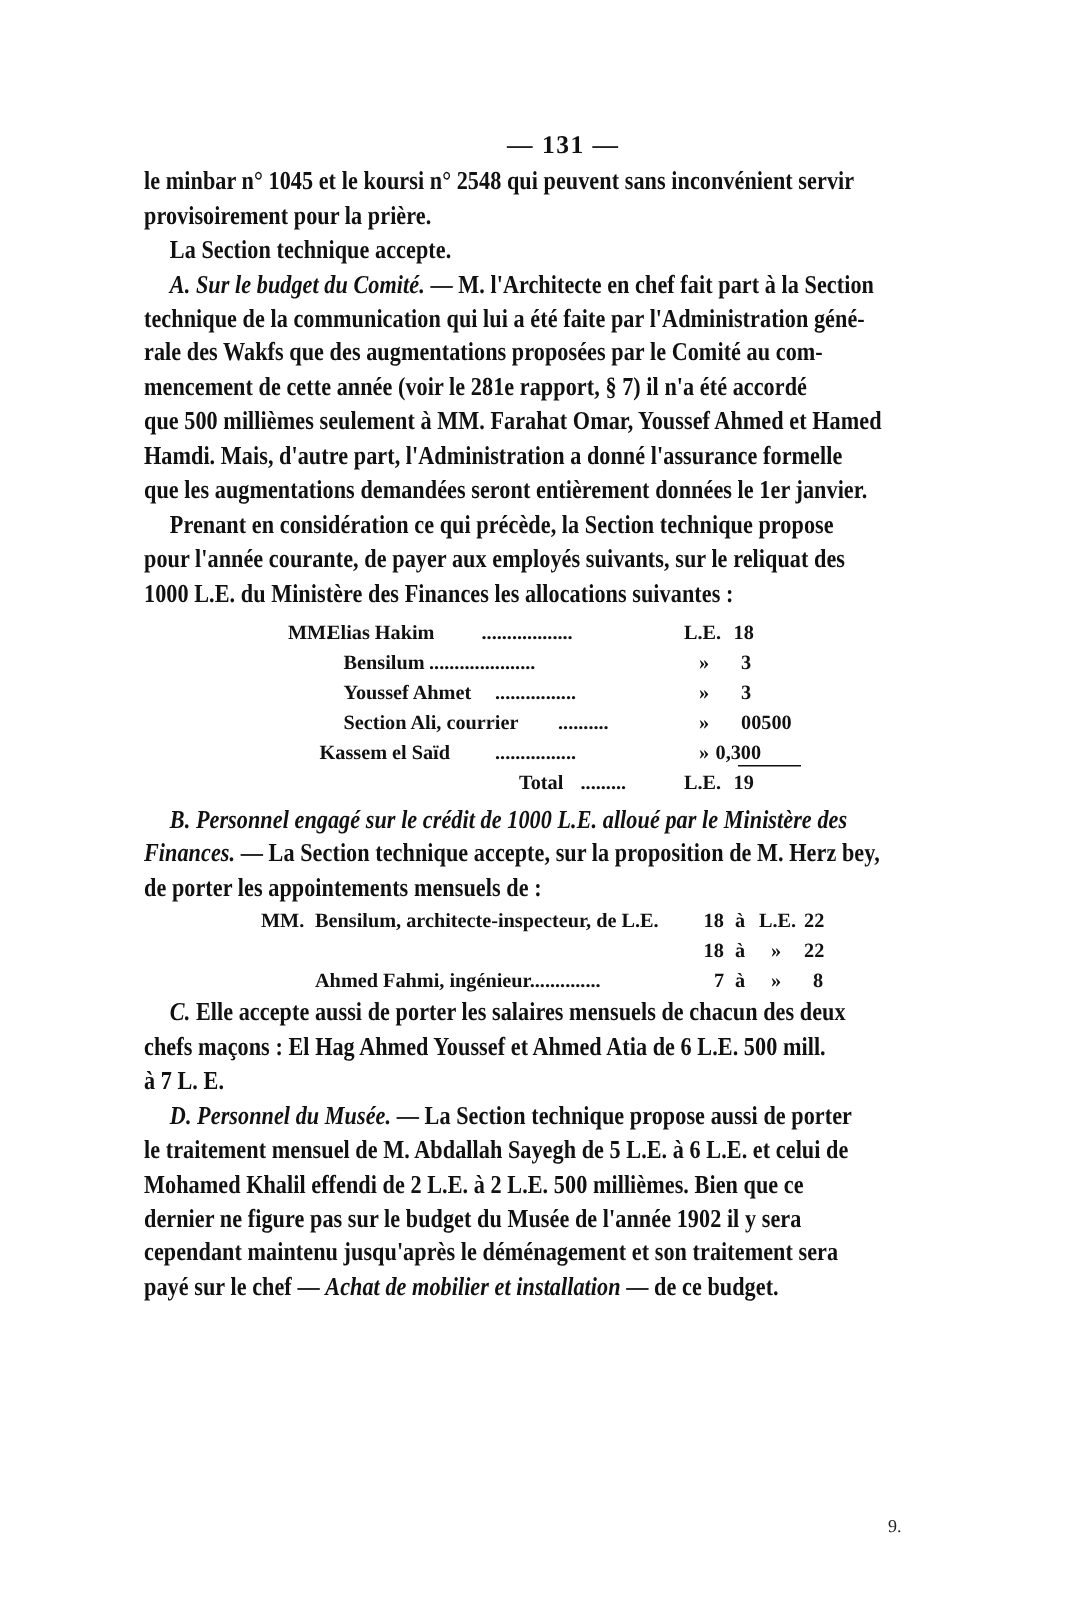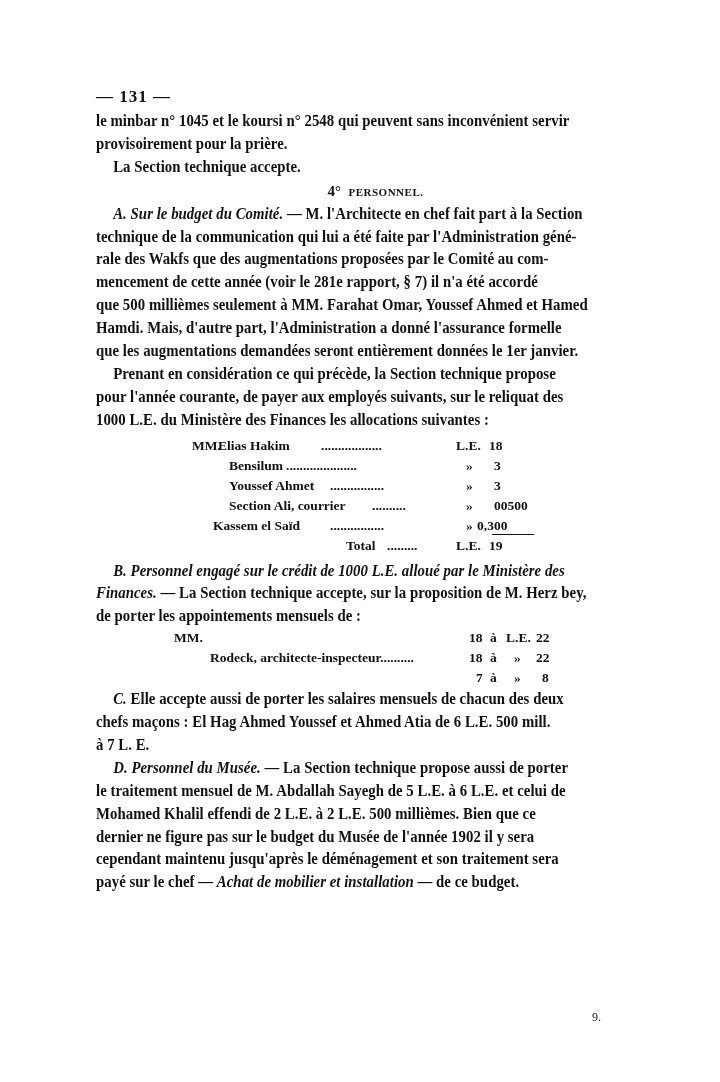--- a/index.html
+++ b/index.html
@@ -1,19 +1,19 @@
 <!DOCTYPE html>
 <html><head>
 <meta charset="utf-8">
 <style>
   html, body { margin: 0; padding: 0; background: #ffffff; }
   body { width: 720px; height: 1082px; position: relative; overflow: hidden;
          font-family: "Liberation Serif", "DejaVu Serif", serif; color: #111; }
   .page { position: absolute; left: 96px; top: 84px; width: 559px; }
-  .pnum { font-weight: bold; font-size: 17px; height: 26px; line-height: 26px; letter-spacing: 1px; }
+  .pnum { text-align: center; font-weight: bold; font-size: 17px; height: 26px; line-height: 26px; letter-spacing: 1px; }
   .line { font-size: 17.2px; line-height: 22.9px; height: 22.9px; white-space: nowrap; font-weight: bold;
           transform-origin: left; transform: scaleX(0.86); letter-spacing: 0.05px; }
   .j { display: flex; justify-content: space-between; }
   .indent { padding-left: 20px; }
   .heading { font-weight: bold; font-size: 15px; text-align: center; height: 24px; line-height: 24px; }
   .heading .sc { font-size: 11px; letter-spacing: 0.5px; }
   .it { font-style: italic; }
   .tbl { font-size: 13.5px; font-weight: bold; }
   .tr { height: 20px; line-height: 20px; position: relative; white-space: nowrap; }
   .tr span { position: absolute; }
@@ -23,24 +23,20 @@
 </head>
 <body>
 
 <div class="page">
   <div class="pnum">— 131 —</div>
 
   <div class="line j">le minbar n° 1045 et le koursi n° 2548 qui peuvent sans inconvénient servir</div>
   <div class="line">provisoirement pour la prière.</div>
   <div class="line indent">La Section technique accepte.</div>
 
-  <div class="heading">
-    <span>4°</span>&nbsp;
-    <span class="sc">PERSONNEL.</span>
-  </div>
 
   <div class="line indent">
     <span class="it">A.</span>
     <span class="it">Sur le budget du Comité.</span>
     <span>— M. l'Architecte en chef fait part à la Section</span>
   </div>
   <div class="line">technique de la communication qui lui a été faite par l'Administration géné-</div>
   <div class="line">rale des Wakfs que des augmentations proposées par le Comité au com-</div>
   <div class="line">mencement de cette année (voir le 281e rapport, § 7) il n'a été accordé</div>
   <div class="line">que 500 millièmes seulement à MM. Farahat Omar, Youssef Ahmed et Hamed</div>
@@ -97,33 +93,34 @@
   </div>
   <div class="line">
     <span class="it">Finances.</span>
     <span>— La Section technique accepte, sur la proposition de M. Herz bey,</span>
   </div>
   <div class="line">de porter les appointements mensuels de :</div>
 
   <div class="tbl">
     <div class="tr">
       <span style="left:78px">MM.</span>
+      <span style="left:114px">Bensilum, architecte-inspecteur, de L.E.</span>
       <span style="left:373px">18</span>
       <span style="left:394px">à</span>
       <span style="left:410px">L.E.</span>
       <span style="left:440px">22</span>
     </div>
     <div class="tr">
-      <span style="left:114px">Rodeck, architecte-inspecteur..........</span>
       <span style="left:373px">18</span>
       <span style="left:394px">à</span>
       <span style="left:418px">»</span>
       <span style="left:440px">22</span>
     </div>
     <div class="tr">
+      <span style="left:114px">Ahmed Fahmi, ingénieur..............</span>
       <span style="left:380px">7</span>
       <span style="left:394px">à</span>
       <span style="left:418px">»</span>
       <span style="left:446px">8</span>
     </div>
   </div>
 
   <div class="line indent">
     <span class="it">C.</span>
     <span>Elle accepte aussi de porter les salaires mensuels de chacun des deux</span>

